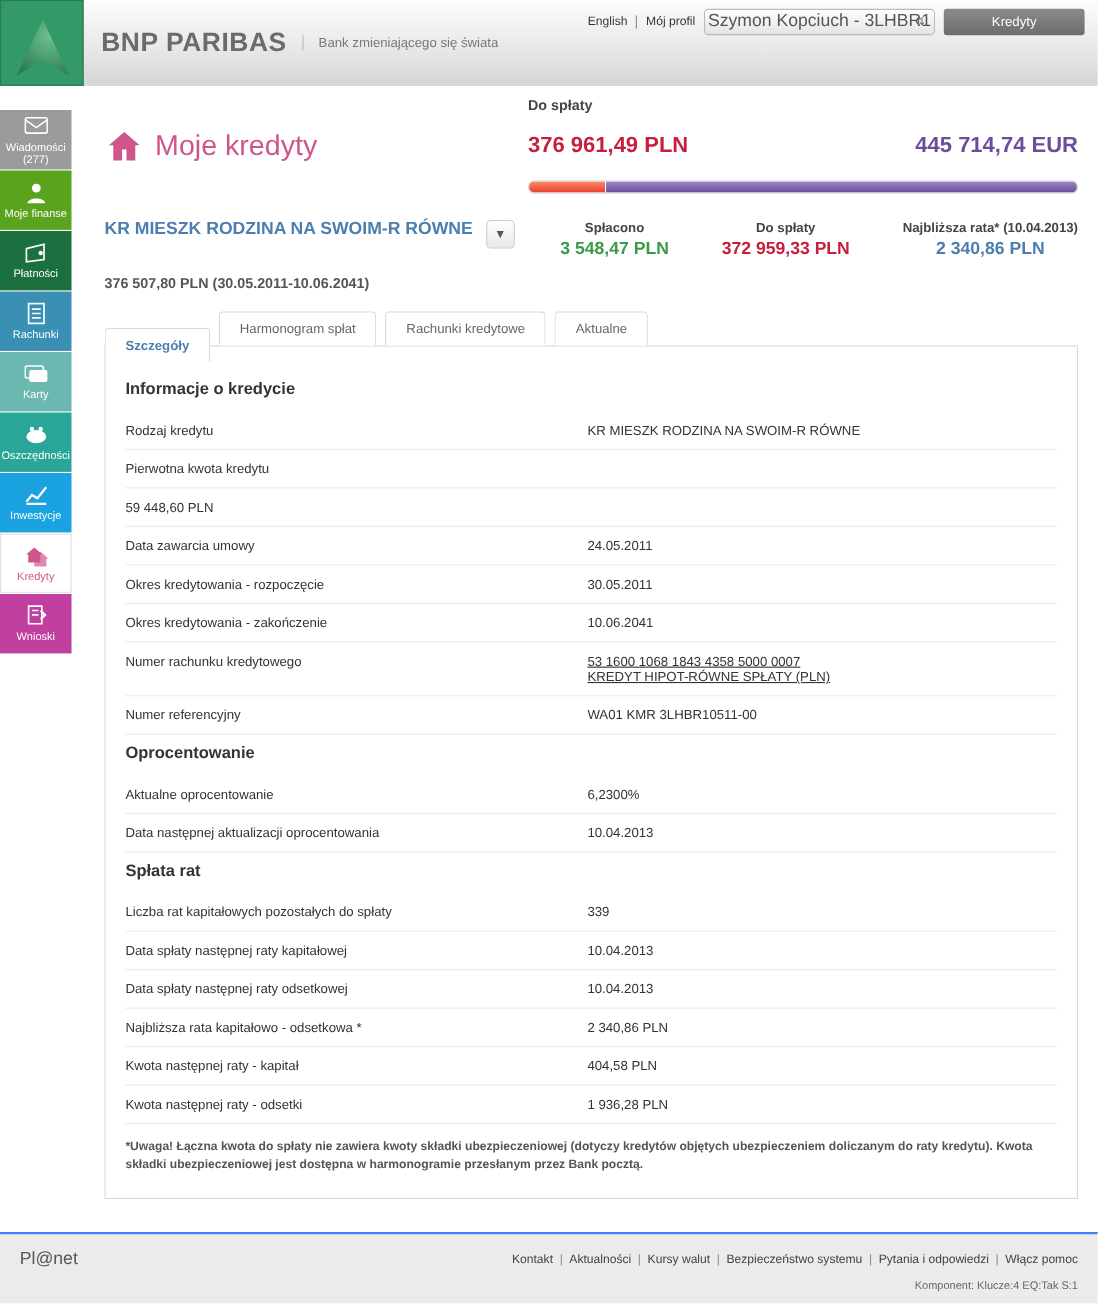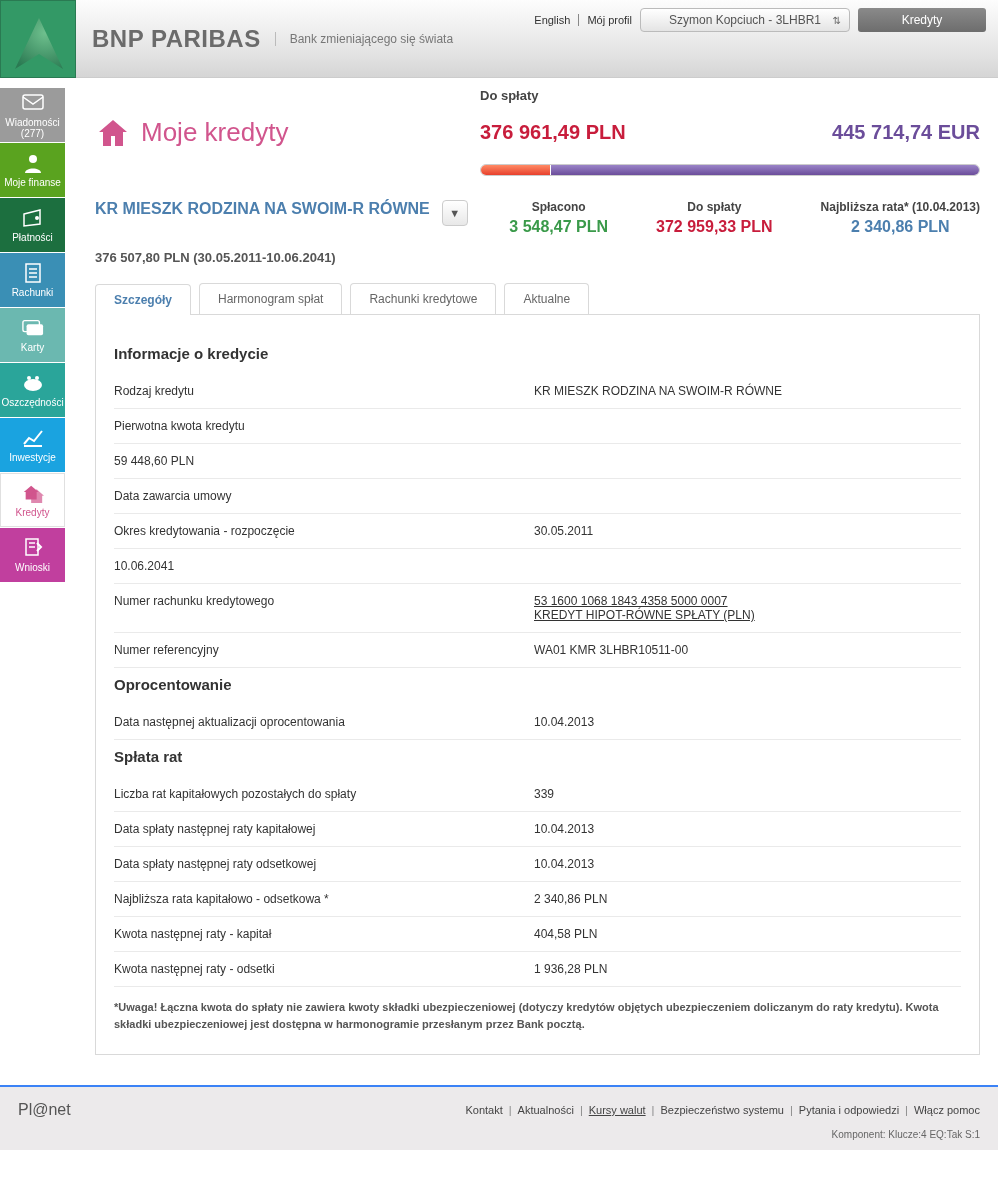--- a/index.html
+++ b/index.html
@@ -6,26 +6,26 @@
   body { font-family: Arial, Helvetica, sans-serif; background: #fff; width: 998px; }
   
   .top-header { height: 78px; background: linear-gradient(to bottom, #fdfdfd, #e3e3e3 70%, #d5d5d5); border-bottom: 1px solid #ccc; display:flex; align-items:flex-start; padding-right:12px; }
   .logo-square { width:76px; height:78px; background:#339966; border:1px solid #2a7a52; position:relative; }
   .logo-square::after { content:""; position:absolute; left:8px; top:8px; width:60px; height:60px; background: radial-gradient(circle at 60% 40%, #6fc08e 0%, #2a7a52 80%); clip-path: polygon(10% 100%, 50% 15%, 90% 100%, 50% 75%); }
   .bank-name { font-size:24px; font-weight:bold; color:#6b6b6b; letter-spacing:0.5px; margin-left:16px; align-self:center;text-align:center; }
   .bank-tag { font-size:12px; color:#777; margin-left:14px; align-self:center; border-left:1px solid #bbb; padding-left:14px; }
   .top-controls { margin-left:auto; display:flex; align-items:center; gap:8px; padding-top:8px; }
   .top-link { font-size:11px; color:#333; cursor:pointer; }
   .divider-v { width:1px; height:12px; background:#888; }
-  .user-select { width:210px; height:24px; border:1px solid #bbb; border-radius:4px; background:linear-gradient(#fff,#e4e4e4); font-size:12px; color:#555; display:flex; align-items:center; justify-content:center; position:relative; }
+  .user-select { width:210px; height:24px; border:1px solid #bbb; border-radius:4px; background:linear-gradient(#fff,#e4e4e4); font-size:16px; color:#555; display:flex; align-items:center; justify-content:center; position:relative; }
   .user-select::after { content:"⇅"; position:absolute; right:8px; font-size:10px; color:#666; }
   .logout-btn { width:128px; height:24px; background:linear-gradient(#8a8a8a,#6d6d6d); color:#fff; border:none; border-radius:3px; font-size:12px; cursor:pointer; }
   
   .layout { display:flex; }
-  .sidebar { width:77px; padding-top:10px; }
+  .sidebar { width:77px; padding-top:22px; }
   .side-item { width:65px; height:54px; margin-bottom:1px; display:flex; flex-direction:column; align-items:center; justify-content:center; color:#fff; font-size:10px; cursor:pointer; }
   .side-item .icon { width:22px; height:22px; margin-bottom:3px; display:flex; align-items:center; justify-content:center; }
   .main { flex:1; padding:10px 18px 30px 18px; }
   
   .page-title-row { display:flex; align-items:center; gap:10px; }
   .house-icon { color:#d1558d; }
   .page-title { font-size:26px; color:#d1558d; font-weight:300; }
   .to-repay-head { margin-left:auto; width:500px; }
   .to-repay-label { font-size:13px; font-weight:bold; color:#444; }
   .amounts-row { display:flex; justify-content:space-between; margin-top:18px; }
@@ -41,21 +41,21 @@
   .credit-cols { margin-left:auto; display:flex; gap:48px; text-align:center; }
   .col-lbl { font-size:12px; font-weight:bold; color:#444; }
   .col-val { font-size:16px; font-weight:bold; margin-top:4px; }
   .val-green { color:#3a9a4a; }
   .val-red { color:#c81d3c; }
   .val-blue { color:#4c7fae; }
   .credit-sub { font-size:13px; font-weight:bold; color:#555; margin-top:14px; }
   
   .tabs { display:flex; gap:8px; margin-top:18px; }
   .tab { border:1px solid #d9d9d9; border-bottom:none; padding:8px 18px; font-size:12px; color:#666; border-radius:4px 4px 0 0; background:#fff; cursor:pointer; }
-  .tab.active { color:#4c7fae; font-weight:bold; position:relative; top:1px; }
+  .tab.active { color:#4c7fae; font-weight:bold; position:relative; top:15px; }
   .panel { border:1px solid #d9d9d9; padding:22px 18px; }
   .section-h { font-size:15px; font-weight:bold; color:#333; margin:8px 0 12px 0; }
   .info-row { display:flex; padding:10px 0; border-bottom:1px solid #eaeaea; font-size:12px; color:#333; }
   .info-row:last-of-type { border-bottom:none; }
   .info-label { width:420px; }
   .info-val { flex:1; }
   .info-val a { color:#333; text-decoration:underline; }
   .note { font-size:11px; color:#555; margin-top:12px; line-height:1.5;font-weight:bold; }
   
   .footer { background:#eceaeb; border-top:2px solid #3b82f6; padding:14px 18px 6px 18px; display:flex; align-items:center; font-size:11px; color:#444; }
@@ -229,37 +229,43 @@
           <div class="info-val">KR MIESZK RODZINA NA SWOIM-R RÓWNE</div>
         </div>
         <div class="info-row">
           <div class="info-label">Pierwotna kwota kredytu</div>
         </div>
         <div class="info-row">
           <div class="info-val">59 448,60  PLN</div>
         </div>
         <div class="info-row">
           <div class="info-label">Data zawarcia umowy</div>
+          <div class="info-val">24.05.2011</div>
         </div>
         <div class="info-row">
           <div class="info-label">Okres kredytowania - rozpoczęcie</div>
           <div class="info-val">30.05.2011</div>
         </div>
         <div class="info-row">
+          <div class="info-label">Okres kredytowania - zakończenie</div>
           <div class="info-val">10.06.2041</div>
         </div>
         <div class="info-row">
           <div class="info-label">Numer rachunku kredytowego</div>
           <div class="info-val"><a href="#">53 1600 1068 1843 4358 5000 0007</a><br><a href="#">KREDYT HIPOT-RÓWNE SPŁATY  (PLN)</a></div>
         </div>
         <div class="info-row">
           <div class="info-label">Numer referencyjny</div>
           <div class="info-val">WA01 KMR 3LHBR10511-00</div>
         </div>
         <div class="section-h">Oprocentowanie</div>
+        <div class="info-row">
+          <div class="info-label">Aktualne oprocentowanie</div>
+          <div class="info-val">6,2300%</div>
+        </div>
         <div class="info-row">
           <div class="info-label">Data następnej aktualizacji oprocentowania</div>
           <div class="info-val">10.04.2013</div>
         </div>
         <div class="section-h">Spłata rat</div>
         <div class="info-row">
           <div class="info-label">Liczba rat kapitałowych pozostałych do spłaty</div>
           <div class="info-val">339</div>
         </div>
         <div class="info-row">
@@ -288,21 +294,21 @@
   </div>
 </div>
 
 <div class="footer">
   <span class="brand">Pl@net</span>
   <span class="links" id="footer-links">
       <span style="cursor: pointer;">Kontakt</span>
       <span class="foot-sep"> | </span>
       <span style="cursor: pointer;">Aktualności</span>
       <span class="foot-sep"> | </span>
-      <span style="cursor: pointer; text-decoration: underline;">Kursy walut</span>
+      <span style="cursor: pointer;">Kursy walut</span>
       <span class="foot-sep"> | </span>
       <span style="cursor: pointer;">Bezpieczeństwo systemu</span>
       <span class="foot-sep"> | </span>
       <span style="cursor: pointer;">Pytania i odpowiedzi</span>
       <span class="foot-sep"> | </span>
       <span style="cursor: pointer;">Włącz pomoc</span>
     </span>
 </div>
 <div class="component">Komponent: Klucze:4 EQ:Tak S:1</div>
 

